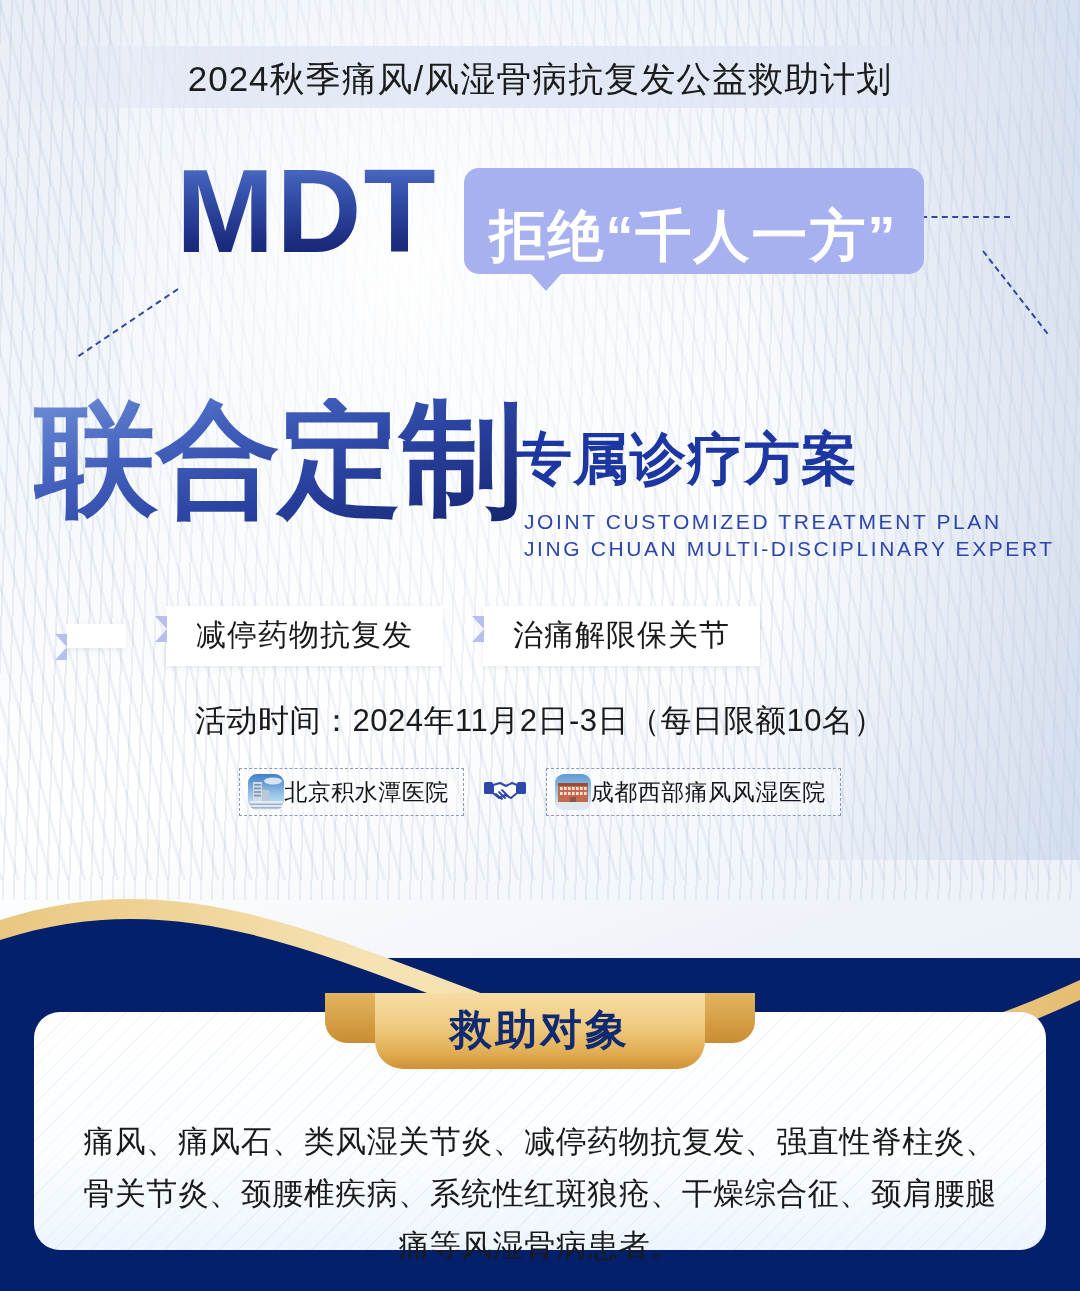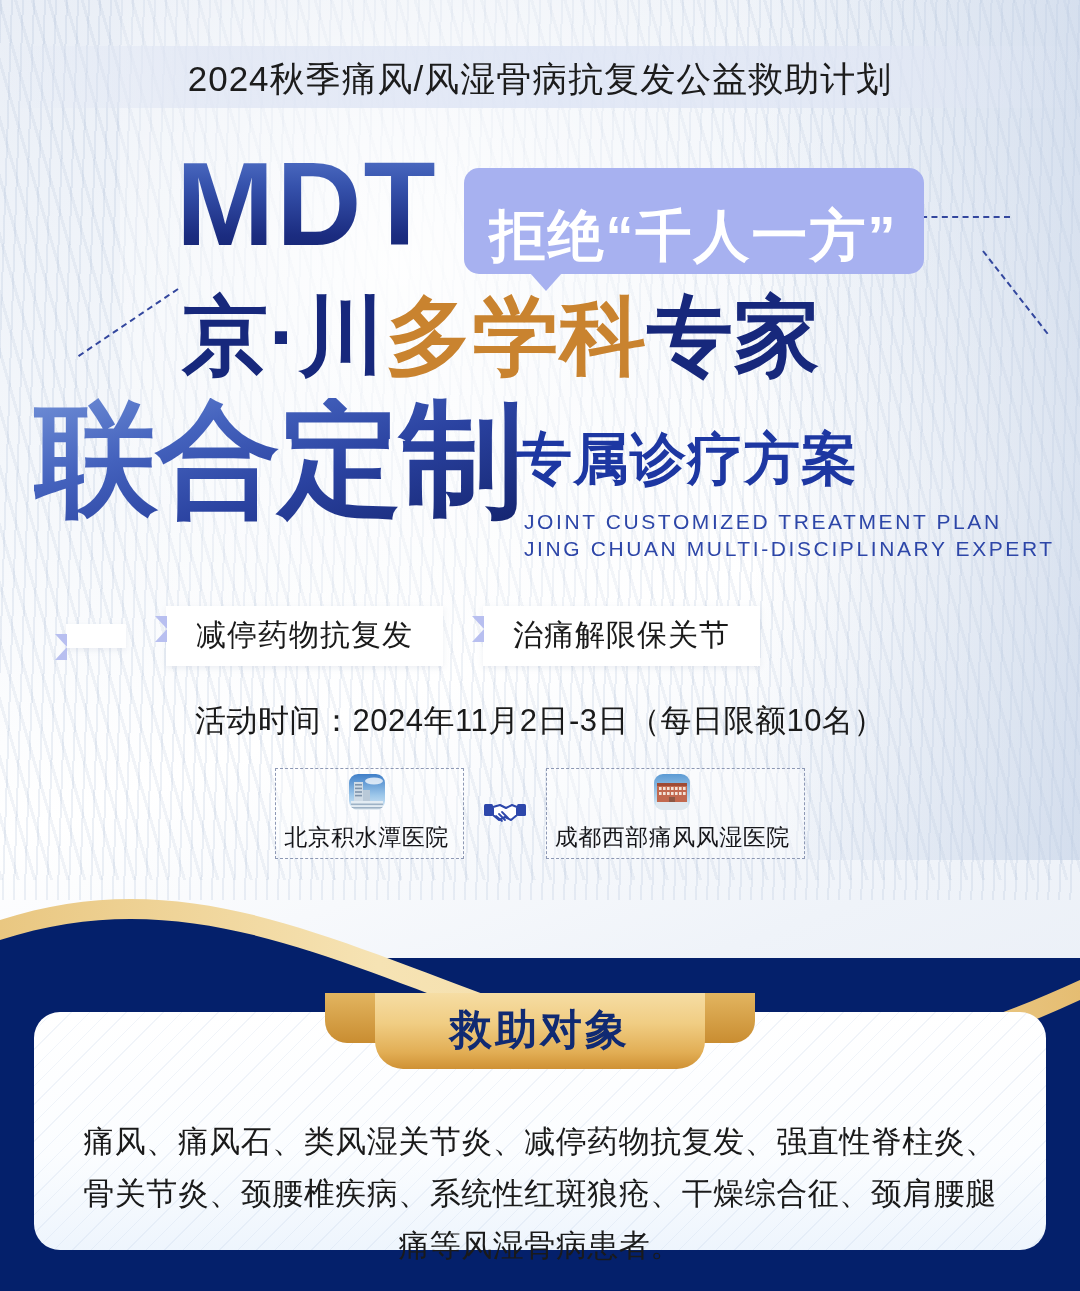--- a/index.html
+++ b/index.html
@@ -102,21 +102,21 @@
     border-top: 2px dashed #33479e;
     transform: rotate(52deg);
     transform-origin: left center;
   }
 
   
   .mdt-row {
     position: absolute;
     left: 176px; top: 148px;
     display: flex;
-    align-items: flex-start;
+    align-items: center;
   }
   .mdt-word {
     font-size: 118px;
     line-height: 112px;
     font-weight: bold;
     letter-spacing: 2px;
     font-family: "Liberation Sans", "DejaVu Sans", sans-serif;
     background: linear-gradient(180deg, #5474c9 0%, #3551ab 35%, #1b2c80 78%, #152470 100%);
     -webkit-background-clip: text;
     background-clip: text;
@@ -250,25 +250,23 @@
     left: 0; top: 768px;
     width: 100%;
     display: flex;
     justify-content: center;
     align-items: center;
     gap: 18px;
   }
   .hosp {
     display: flex;
     align-items: center;
-    gap: 12px;
     border: 1px dashed #8d98b4;
     padding: 5px 14px 5px 8px;
     background: rgba(255,255,255,0.35);
-    flex-direction: column;
   }
   .hosp-thumb {
     width: 36px; height: 36px;
     border-radius: 9px;
     overflow: hidden;
     flex: none;
   }
   .hosp-name {
     font-size: 23px;
     color: #16161a;
@@ -381,21 +379,20 @@
   <div class="dash-right-d"></div>
 
   <div class="mdt-row">
     <div class="mdt-word">MDT</div>
     <div class="bubble">
       <div class="bubble-text">拒绝“千人一方”</div>
       <div class="bubble-tail"></div>
     </div>
   </div>
 
-  <div class="line2"><span class="seg-navy">京·川</span><span class="seg-gold">多学科</span><span class="seg-navy">专家</span></div>
 
   <div class="lianhe">联合定制</div>
   <div class="zhuanshu">专属诊疗方案</div>
   <div class="en-sub">
     <div>JOINT CUSTOMIZED TREATMENT PLAN</div>
     <div>JING CHUAN MULTI-DISCIPLINARY EXPERT</div>
   </div>
 
   <div class="tags">
     <div class="tag">

